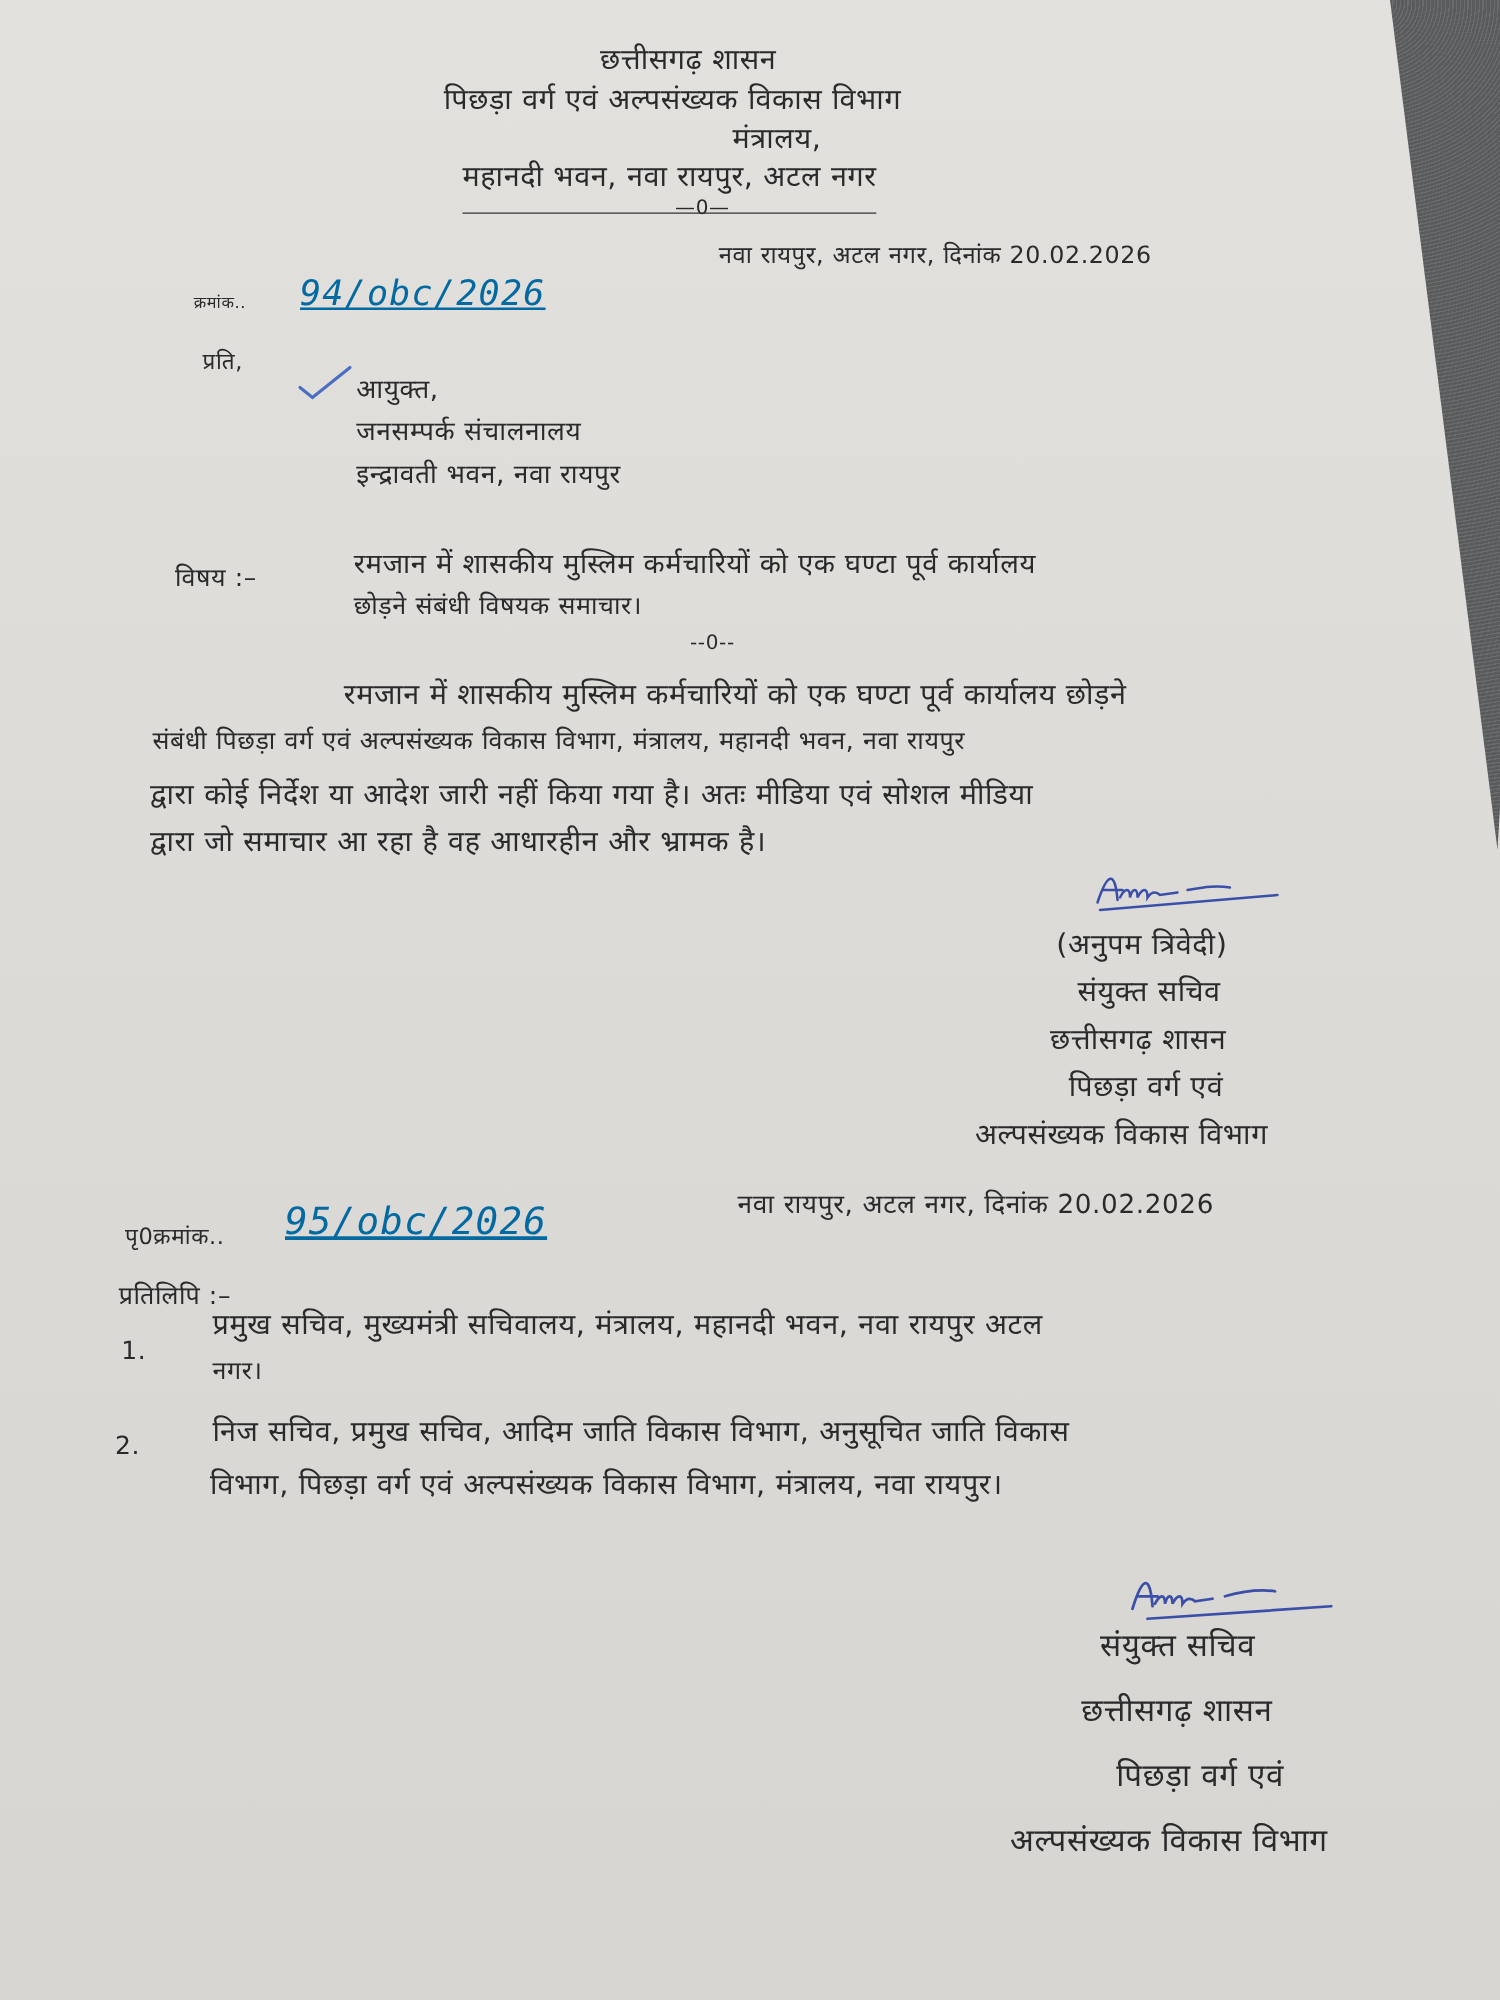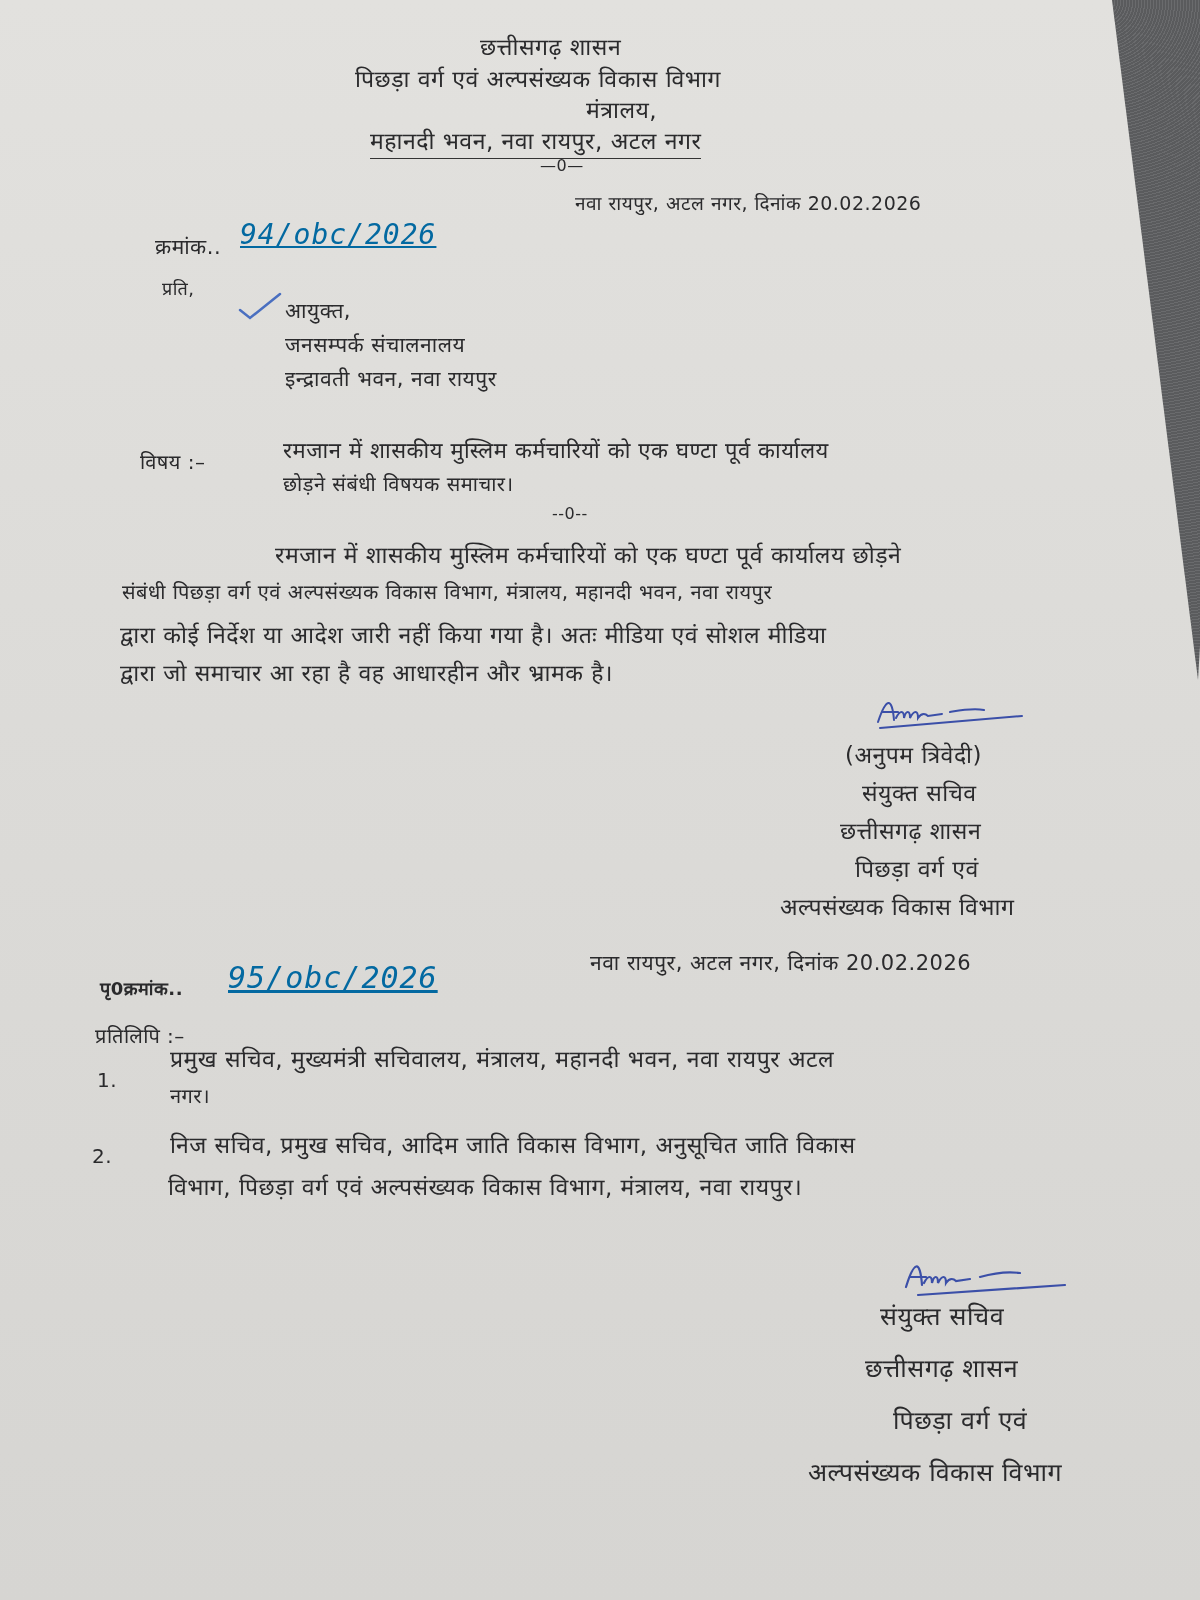--- a/index.html
+++ b/index.html
@@ -14,37 +14,37 @@
     background:linear-gradient(180deg,#e2e1de 0%,#dcdbd8 45%,#d6d5d2 100%);
   }
   .edge {
     position:absolute; top:0; right:0; width:100px; height:680px;
     background:repeating-radial-gradient(circle at 2px 2px,#6a6b6d 0 1px,#5a5b5d 1px 3px);
     clip-path:polygon(12% 0,100% 0,100% 95%,98% 100%);
   }
   .t { position:absolute; white-space:nowrap; font-size:22px; letter-spacing:0.5px; }
   .c { text-align:center; }
   .hand { font-family:"DejaVu Sans Mono","Liberation Mono",monospace; font-style:italic; color:#0369a1; font-size:28px; letter-spacing:1px;text-decoration:underline; }
-  .underline { border-bottom:1.5px solid #333; padding-bottom:2px; }
+  .underline { border-bottom:1.5px solid #333; padding-bottom:14px; }
   .sig { position:absolute; }
   .tick { position:absolute; }
 </style>
 </head>
 <body>
 
 <div class="paper"></div>
 <div class="edge"></div>
 
 <div class="t c" style="left:480px;top:30px;font-size:23px;">छत्तीसगढ़ शासन</div>
 <div class="t c" style="left:355px;top:62px;font-size:23px;">पिछड़ा वर्ग एवं अल्पसंख्यक विकास विभाग</div>
 <div class="t c" style="left:538px;top:93px;font-size:23px;margin-left:48px;">मंत्रालय,</div>
 <div class="t c underline" style="left:370px;top:124px;font-size:23px;">महानदी भवन, नवा रायपुर, अटल नगर</div>
 <div class="t" style="left:540px;top:156px;font-size:16px;">—0—</div>
 
-<div class="t" style="left:155px;top:232px;font-size:21px;">क्रमांक..</div>
+<div class="t" style="left:155px;top:232px;font-size:13px;">क्रमांक..</div>
 <div class="t hand" style="left:240px;top:218px;">94/obc/2026</div>
 <div class="t" style="left:575px;top:190px;font-size:19px;">नवा रायपुर, अटल नगर, दिनांक 20.02.2026</div>
 
 <div class="t" style="left:162px;top:276px;font-size:18px;">प्रति,</div>
 <svg class="tick" style="left:238px;top:292px;" width="44" height="28">
   <path d="M2 18 L12 26 L42 2" fill="none" stroke="#4a6fc0" stroke-width="2.5" stroke-linecap="round"></path>
 </svg>
 <div class="t" style="left:285px;top:296px;font-size:21px;">आयुक्त,</div>
 <div class="t" style="left:285px;top:330px;font-size:21px;">जनसम्पर्क संचालनालय</div>
 <div class="t" style="left:285px;top:364px;font-size:21px;">इन्द्रावती भवन, नवा रायपुर</div>
@@ -62,21 +62,21 @@
 <svg class="sig" style="left:872px;top:692px;" width="160" height="40">
   <path d="M6 30 C14 6,20 4,22 28 M10 20 L26 20 M24 26 C28 18,32 18,32 26 C34 18,38 18,38 26 C42 18,46 18,46 26 C50 20,54 22,56 24 L70 22 M78 20 C90 18,100 16,112 18" fill="none" stroke="#3b4fa8" stroke-width="2" stroke-linecap="round"></path>
   <path d="M8 36 L150 24" fill="none" stroke="#3b4fa8" stroke-width="2" stroke-linecap="round"></path>
 </svg>
 <div class="t" style="left:845px;top:738px;font-size:23px;">(अनुपम त्रिवेदी)</div>
 <div class="t" style="left:862px;top:776px;font-size:23px;">संयुक्त सचिव</div>
 <div class="t" style="left:840px;top:814px;font-size:23px;">छत्तीसगढ़ शासन</div>
 <div class="t" style="left:855px;top:852px;font-size:23px;">पिछड़ा वर्ग एवं</div>
 <div class="t" style="left:780px;top:890px;font-size:23px;">अल्पसंख्यक विकास विभाग</div>
 
-<div class="t" style="left:100px;top:976px;font-size:18px;font-weight:bold;">पृ0क्रमांक..</div>
+<div class="t" style="left:100px;top:976px;font-size:18px;">पृ0क्रमांक..</div>
 <div class="t hand" style="left:228px;top:960px;font-size:30px;">95/obc/2026</div>
 <div class="t" style="left:590px;top:948px;font-size:21px;">नवा रायपुर, अटल नगर, दिनांक 20.02.2026</div>
 
 <div class="t" style="left:95px;top:1022px;font-size:20px;">प्रतिलिपि :–</div>
 
 <div class="t" style="left:97px;top:1068px;font-size:20px;">1.</div>
 <div class="t" style="left:170px;top:1042px;font-size:23px;">प्रमुख सचिव, मुख्यमंत्री सचिवालय, मंत्रालय, महानदी भवन, नवा रायपुर अटल</div>
 <div class="t" style="left:170px;top:1082px;font-size:20px;">नगर।</div>
 
 <div class="t" style="left:92px;top:1144px;font-size:20px;">2.</div>

